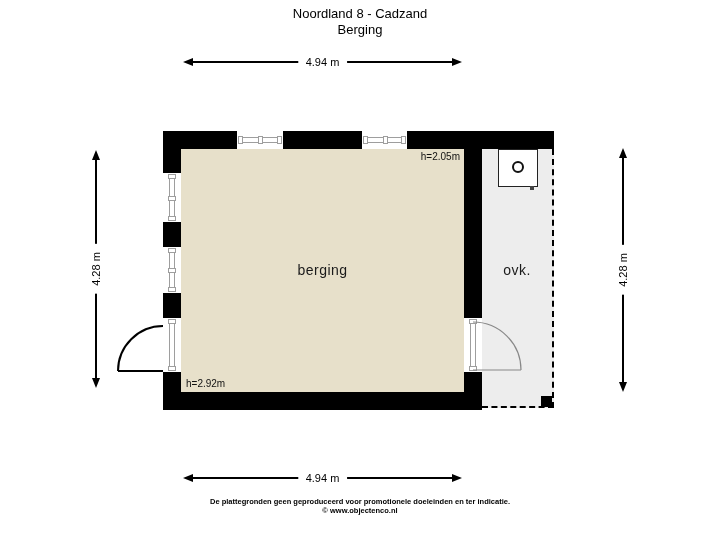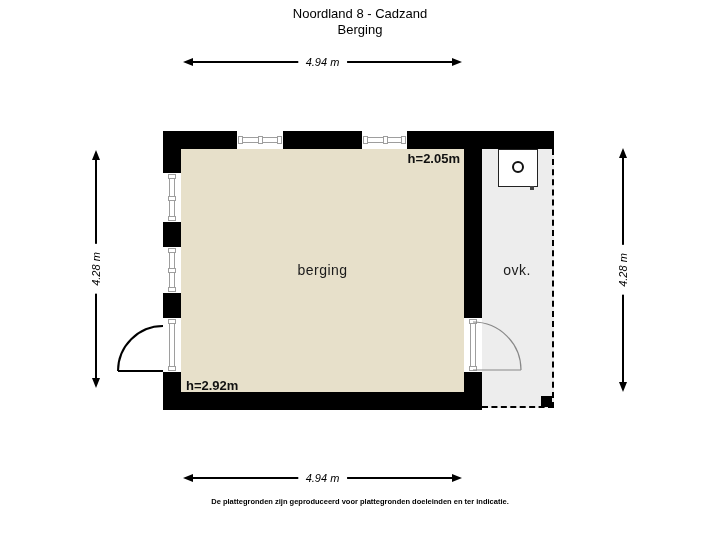--- a/index.html
+++ b/index.html
@@ -9,21 +9,21 @@
   *{margin:0;padding:0;box-sizing:border-box;}
   html,body{background:#fff;}
   body{font-family:"Liberation Sans","DejaVu Sans",sans-serif;color:var(--text);}
   .page{position:relative;width:720px;height:540px;background:var(--background);overflow:hidden;}
 
   
   .title-block{position:absolute;left:0;top:6px;width:720px;text-align:center;}
   .title-line{font-size:13px;font-weight:normal;line-height:16px;color:var(--text);}
 
   
-  .dim{position:absolute;font-style:italic;}
+  .dim{position:absolute;}
   .dim svg{position:absolute;left:0;top:0;overflow:visible;}
   .dim-pill{position:absolute;background:#fff;border-radius:8px;padding:0 8px;
             font-size:11px;line-height:15px;color:var(--text);white-space:nowrap;}
   .dim-h .dim-pill{left:50%;top:50%;transform:translate(-50%,-50%);}
   .dim-v .dim-pill{left:50%;top:50%;transform:translate(-50%,-50%) rotate(-90deg);}
 
   
   .wall{position:absolute;background:var(--wall);}
   .floor-berging{position:absolute;left:181px;top:149px;width:283px;height:243px;background:var(--berging-floor);}
   .floor-ovk{position:absolute;left:482px;top:149px;width:72px;height:259px;background:var(--ovk-floor);
@@ -43,21 +43,21 @@
   .doors-overlay{position:absolute;left:0;top:0;width:720px;height:540px;pointer-events:none;}
 
   .boiler{position:absolute;left:498px;top:149px;width:40px;height:38px;background:#fff;border:1px solid #222;}
   .boiler-circle{position:absolute;left:13px;top:11px;width:12px;height:12px;border:2px solid #111;border-radius:50%;background:#fff;}
   .boiler-tick{position:absolute;left:31px;top:36px;width:4px;height:4px;background:#444;}
   .post{position:absolute;left:541px;top:396px;width:11px;height:11px;background:var(--wall);}
 
   .room-label{position:absolute;text-align:center;font-size:14px;color:#1a1a1a;letter-spacing:.5px;}
   .berging-label{left:181px;top:262px;width:283px;}
   .ovk-label{left:482px;top:262px;width:70px;}
-  .h-note{position:absolute;font-size:13px;font-weight:bold;color:#111;}
+  .h-note{position:absolute;font-size:10px;font-weight:normal;color:#111;}
   .h-note-top{left:380px;top:151px;width:80px;text-align:right;}
   .h-note-bottom{left:186px;top:378px;}
 
   .footer{position:absolute;left:0;top:497px;width:720px;text-align:center;
           font-size:7.5px;font-weight:bold;line-height:9px;color:var(--text);}
 </style>
 </head>
 <body>
 
 <div class="page">
@@ -165,16 +165,17 @@
   <div class="dim dim-h" style="left:183px;top:471px;width:279px;height:14px;">
     <svg width="279" height="14">
       <line x1="8" y1="7" x2="271" y2="7" stroke="#000" stroke-width="2"></line>
       <polygon points="0,7 10,3 10,11" fill="#000"></polygon>
       <polygon points="279,7 269,3 269,11" fill="#000"></polygon>
     </svg>
     <span class="dim-pill">4.94 m</span>
   </div>
 
   <div class="footer">
-    <div>De plattegronden zijn geproduceerd voor plattegronden doeleinden en ter indicatie.</div>
+    <div>De plattegronden geen geproduceerd voor promotionele doeleinden en ter indicatie.</div>
+    <div>© www.objectenco.nl</div>
   </div>
 
 </div>
 
 </body></html>

